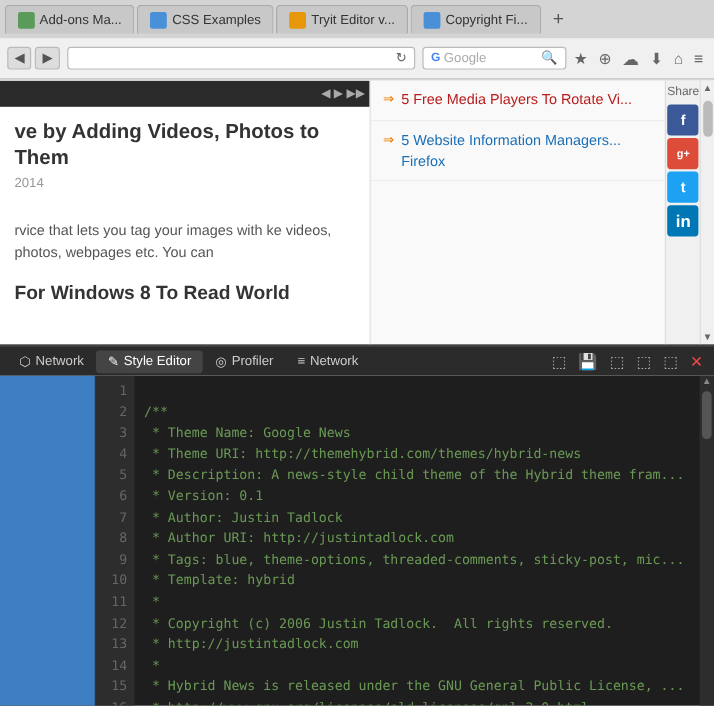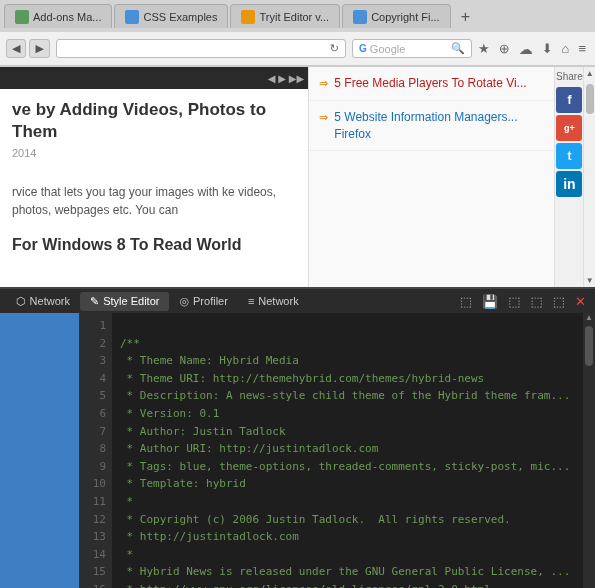--- a/index.html
+++ b/index.html
@@ -208,21 +208,21 @@
             <div>10</div>
           <div>11</div>
             <div>12</div>
             <div>13</div>
             <div>14</div>
             <div>15</div>
           <div>16</div>
         </div>
         <div class="code-content">
 <span class="code-comment">/**</span>
-<span class="code-comment"> * Theme Name: Hybrid Media</span>
+<span class="code-comment"> * Theme Name: Google News</span>
 <span class="code-comment"> * Theme URI: http://themehybrid.com/themes/hybrid-news</span>
 <span class="code-comment"> * Description: A news-style child theme of the Hybrid theme fram...</span>
 <span class="code-comment"> * Version: 0.1</span>
 <span class="code-comment"> * Author: Justin Tadlock</span>
 <span class="code-comment"> * Author URI: http://justintadlock.com</span>
 <span class="code-comment"> * Tags: blue, theme-options, threaded-comments, sticky-post, mic...</span>
 <span class="code-comment"> * Template: hybrid</span>
 <span class="code-comment"> *</span>
 <span class="code-comment"> * Copyright (c) 2006 Justin Tadlock.  All rights reserved.</span>
 <span class="code-comment"> * http://justintadlock.com</span>

